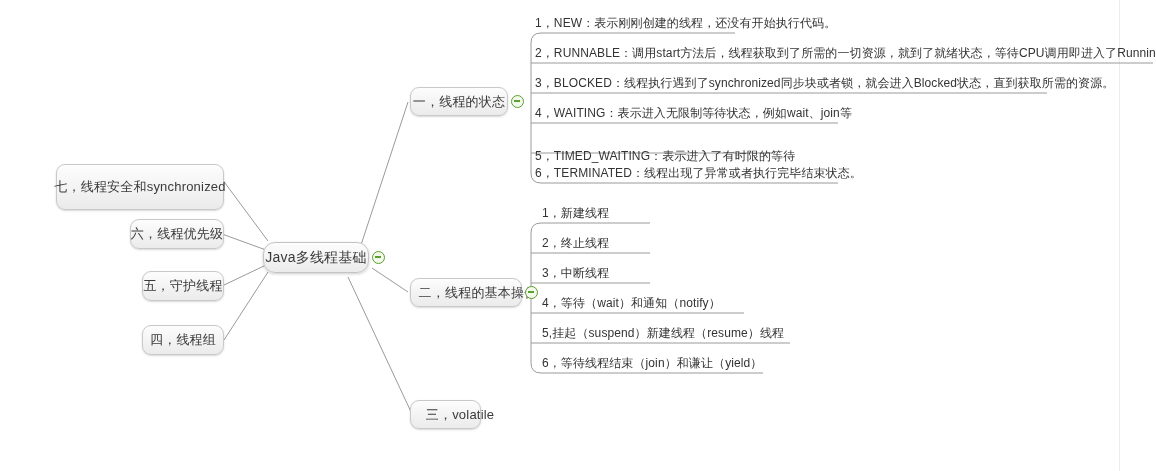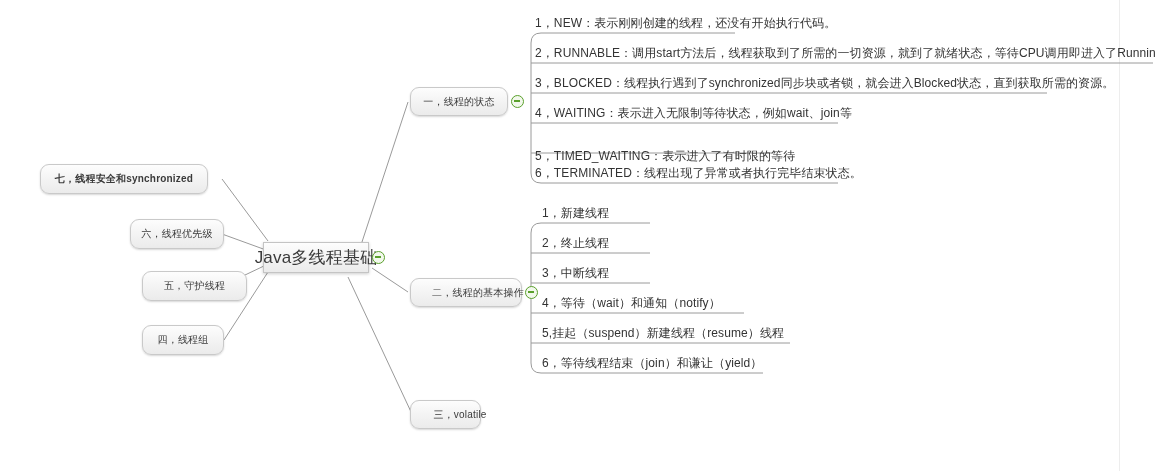--- a/index.html
+++ b/index.html
@@ -31,27 +31,27 @@
     justify-content: center;
     border: 1px solid #c9c9c9;
     border-radius: 9px;
     background: linear-gradient(to bottom, #fdfdfd 0%, #f4f4f4 48%, #ebebeb 100%);
     box-shadow: 0 1px 2px rgba(0,0,0,0.16);
     color: #3a3a3a;
     white-space: nowrap;
     letter-spacing: 0.2px;
   }
   .node.central {
-    font-size: 17px;
-    border-radius: 0;
+    font-size: 14px;
+    border-radius: 12px;
     border-color: #c4c4c4;
     box-shadow: 0 1px 3px rgba(0,0,0,0.20);
   }
   .node.level2 {
-    font-size: 10px;
+    font-size: 13px;
   }
 
   
   .leaf {
     position: absolute;
     box-sizing: border-box;
     font-size: 12px;
     color: #333333;
     white-space: nowrap;
     padding: 0 4px 3px 4px;
@@ -153,29 +153,29 @@
   <div class="collapse-badge" style="left:525px; top:286px;"></div>
 
   <div class="node level2" style="left:410px; top:400px; width:71px; height:29px;padding-left:29px;">
     <span>三，volatile</span>
   </div>
 
   <div class="node level2" style="left:142px; top:325px; width:82px; height:30px;font-family:Liberation Mono, monospace;">
     <span>四，线程组</span>
   </div>
 
-  <div class="node level2" style="left:142px; top:271px; width:105px; height:30px;">
+  <div class="node level2" style="left:142px; top:271px; width:82px; height:30px;">
     <span>五，守护线程</span>
   </div>
 
   <div class="node level2" style="left:130px; top:219px; width:94px; height:30px;">
     <span>六，线程优先级</span>
   </div>
 
-  <div class="node level2" style="left:40px; top:164px; width:168px; height:30px;font-weight:bold;">
+  <div class="node level2" style="left:56px; top:164px; width:168px; height:46px;">
     <span>七，线程安全和synchronized</span>
   </div>
 
   <div class="leaf" style="left:531px; top:15px;">1，NEW：表示刚刚创建的线程，还没有开始执行代码。</div>
   <div class="leaf" style="left:531px; top:45px;">2，RUNNABLE：调用start方法后，线程获取到了所需的一切资源，就到了就绪状态，等待CPU调用即进入了Running状态。</div>
   <div class="leaf" style="left:531px; top:75px;">3，BLOCKED：线程执行遇到了synchronized同步块或者锁，就会进入Blocked状态，直到获取所需的资源。</div>
   <div class="leaf" style="left:531px; top:105px;">4，WAITING：表示进入无限制等待状态，例如wait、join等</div>
   <div class="leaf" style="left:531px; top:135px;margin-top:13px;">5，TIMED_WAITING：表示进入了有时限的等待</div>
   <div class="leaf" style="left:531px; top:165px;">6，TERMINATED：线程出现了异常或者执行完毕结束状态。</div>
 

